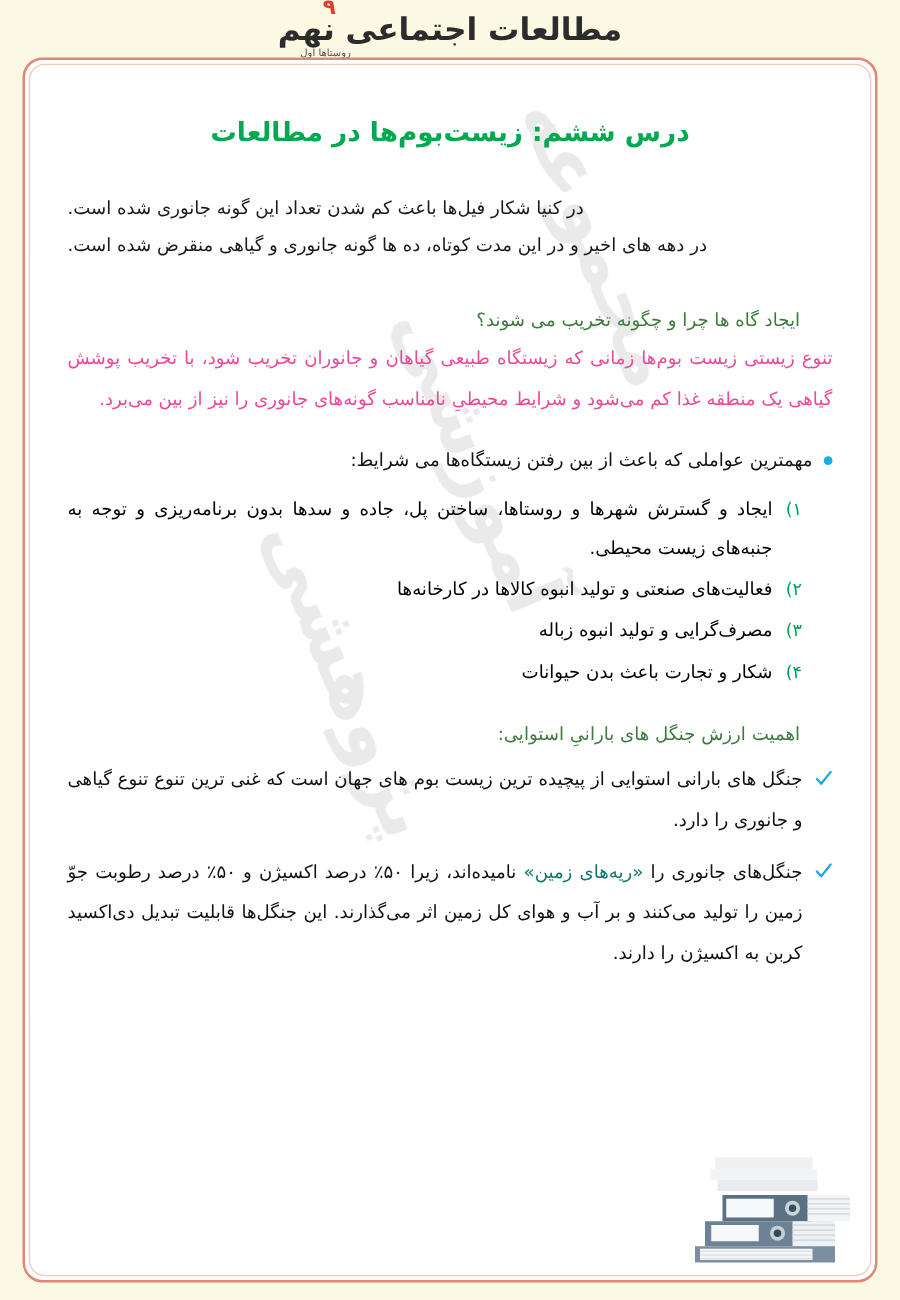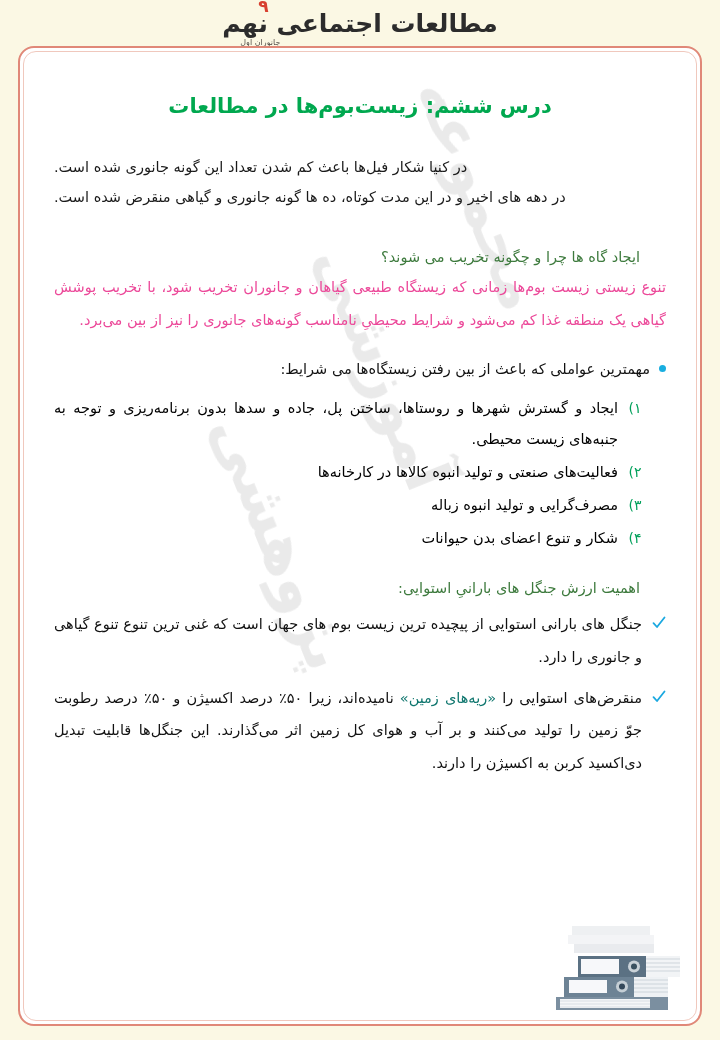--- a/index.html
+++ b/index.html
@@ -227,21 +227,21 @@
     z-index: 3;
   }
 </style>
 </head>
 <body>
 
 <div class="header">
   <div class="header-brand">
     <span class="brand-title">مطالعات اجتماعی نهم</span>
     <span class="brand-nine">۹</span>
-    <span class="brand-sub">جانوران اول</span>
+    <span class="brand-sub">روستاها اول</span>
   </div>
 </div>
 
 <div class="page-frame">
   <div class="frame-inner"></div>
 
   <div class="watermark">
     <div class="wm-line wm-1">مجموعه</div>
     <div class="wm-line wm-2">آموزشی</div>
     <div class="wm-line wm-3">پژوهشی</div>
@@ -273,21 +273,21 @@
       <div class="num-row">
         <span class="num">۲)</span>
         <span class="num-text plain">فعالیت‌های صنعتی و تولید انبوه کالاها در کارخانه‌ها</span>
       </div>
       <div class="num-row">
         <span class="num">۳)</span>
         <span class="num-text plain">مصرف‌گرایی و تولید انبوه زباله</span>
       </div>
       <div class="num-row">
         <span class="num">۴)</span>
-        <span class="num-text plain">شکار و تنوع اعضای بدن حیوانات</span>
+        <span class="num-text plain">شکار و تجارت باعث بدن حیوانات</span>
       </div>
     </div>
 
     <div class="section-head right-indent" style="">اهمیت ارزش جنگل های بارانیِ استوایی:</div>
 
     <div class="check-list">
 
       <div class="check-row">
         <span class="check">
           <svg width="14" height="14" viewBox="0 0 14 14">
@@ -298,21 +298,21 @@
           <span>جنگل های بارانی استوایی از پیچیده ترین زیست بوم های جهان است که غنی ترین تنوع تنوع گیاهی و جانوری را دارد.</span>
         </span>
       </div>
 
       <div class="check-row">
         <span class="check">
           <svg width="14" height="14" viewBox="0 0 14 14">
             <path d="M1.5 7.2 L5 11 L12.5 1.5" stroke="#1aa8e0" stroke-width="1.8" fill="none" stroke-linecap="round" stroke-linejoin="round"></path>
           </svg>
         </span>
-        <span class="check-text"><span>منقرض‌های استوایی را </span><span class="hl-red">«ریه‌های زمین»</span><span> نامیده‌اند، زیرا ۵۰٪ درصد اکسیژن و ۵۰٪ درصد رطوبت جوّ زمین را تولید می‌کنند و بر آب و هوای کل زمین اثر می‌گذارند. این جنگل‌ها قابلیت تبدیل دی‌اکسید کربن به اکسیژن را دارند.</span></span>
+        <span class="check-text"><span>جنگل‌های جانوری را </span><span class="hl-red">«ریه‌های زمین»</span><span> نامیده‌اند، زیرا ۵۰٪ درصد اکسیژن و ۵۰٪ درصد رطوبت جوّ زمین را تولید می‌کنند و بر آب و هوای کل زمین اثر می‌گذارند. این جنگل‌ها قابلیت تبدیل دی‌اکسید کربن به اکسیژن را دارند.</span></span>
       </div>
 
     </div>
   </div>
 
   <div class="books">
     <svg width="136" height="92" viewBox="0 0 136 92">
 
       <rect x="22" y="6" width="78" height="9" fill="#eef0f2"></rect>
       <rect x="18" y="15" width="86" height="9" fill="#f3f4f6"></rect>

